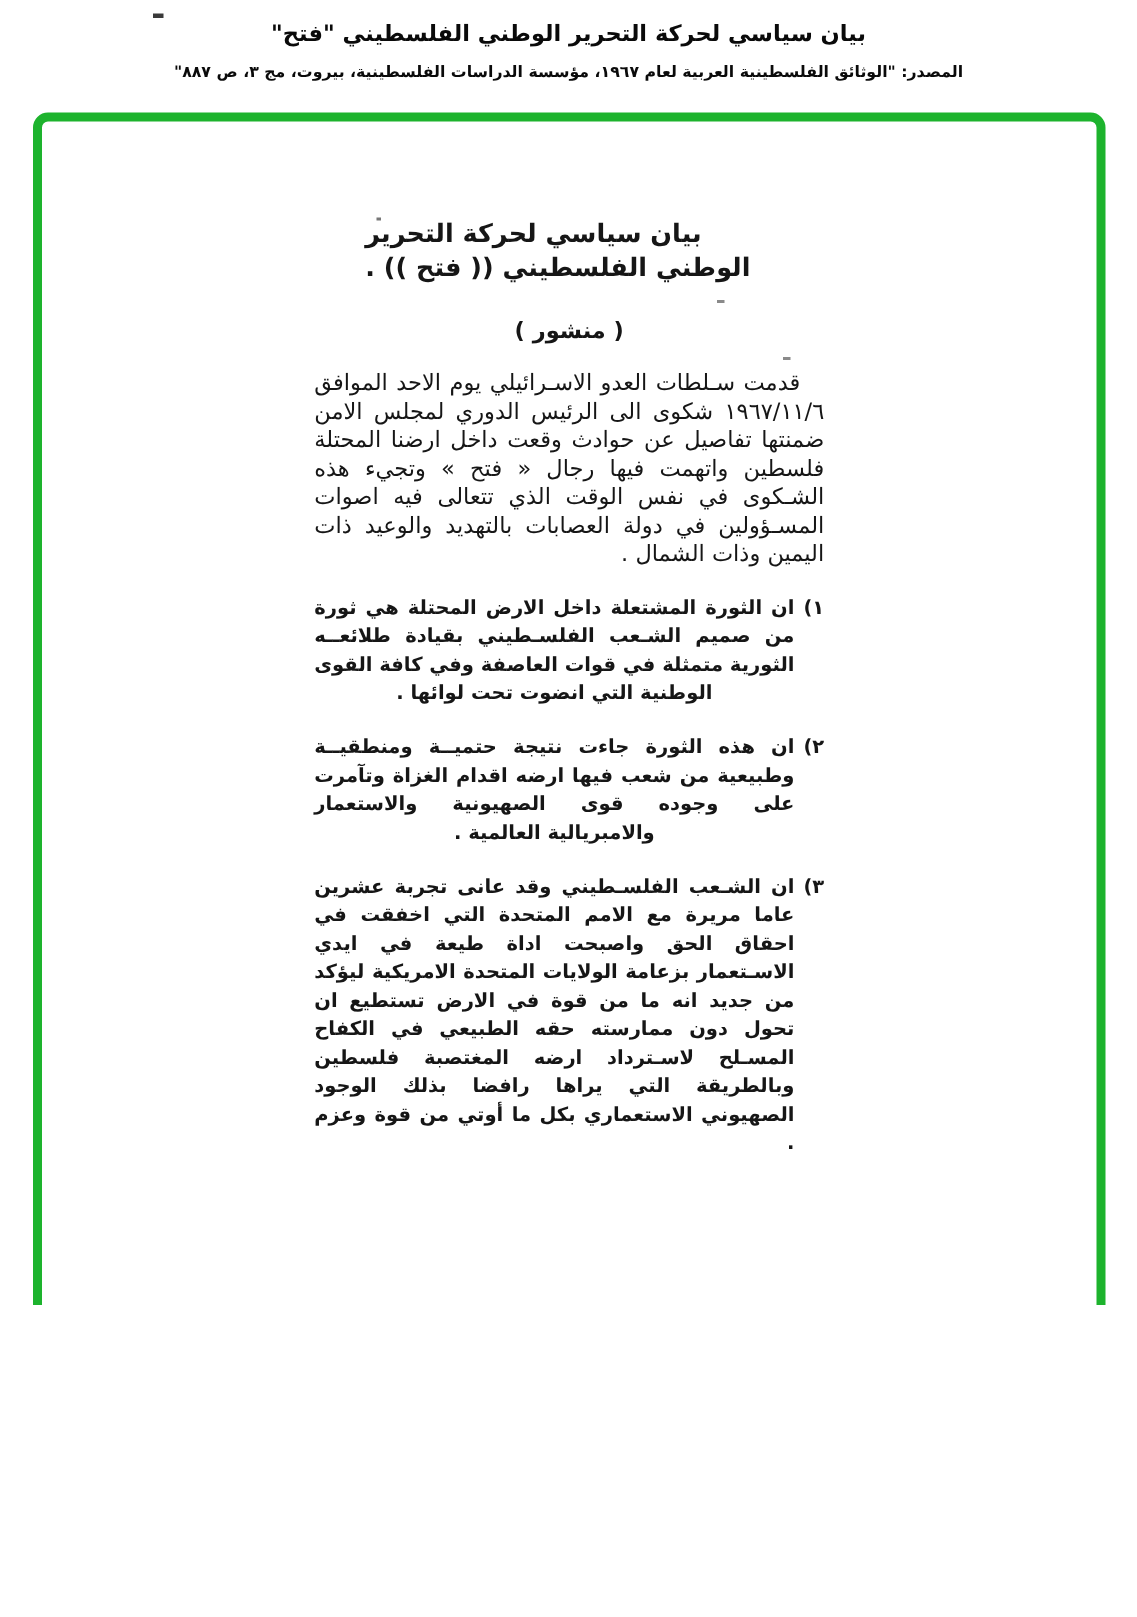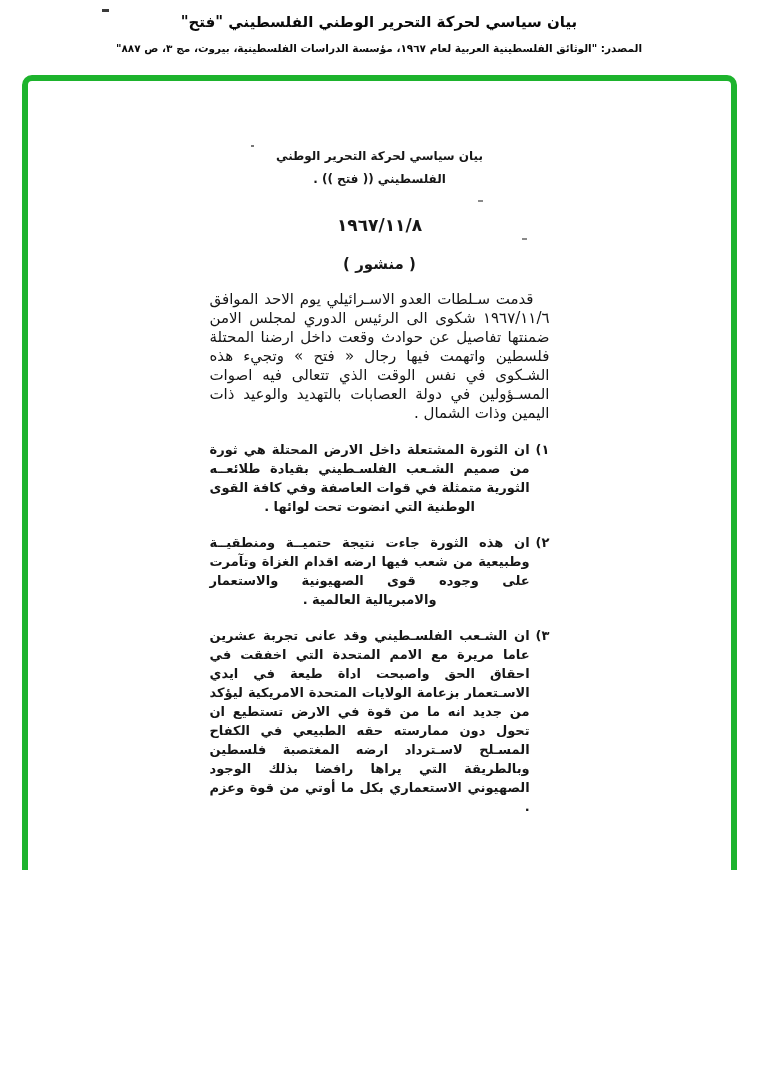--- a/index.html
+++ b/index.html
@@ -42,22 +42,22 @@
   .doc {
     width:340px;
     margin:0 auto;
     padding-top:64px;
     direction:rtl;
     color:#161616;
   }
   .doc-title {
     max-width:272px;
     margin:0 auto;
-    text-align:center;
-    font-size:12px; font-weight:700;
+    text-align:left;
+    font-size:17px; font-weight:700;
     line-height:23px;
     letter-spacing:0.2px;
   }
   .doc-date {
     margin-top:24px;
     text-align:center;
     font-size:17px; font-weight:700;
     letter-spacing:1px;
   }
   .doc-pub {
@@ -117,21 +117,20 @@
   <div class="artifact a1"></div>
 
   <div class="green-box">
 
     <div class="artifact a2" style="position:absolute; left:450px; top:119px;"></div>
 
     <div class="doc">
 
       <div class="doc-title">بيان سياسي لحركة التحرير الوطني الفلسطيني (( فتح )) .</div>
 
-      <div class="doc-date">١٩٦٧/١١/٨</div>
 
       <div class="doc-pub">( منشور )</div>
 
       <p class="para">قدمت سـلطات العدو الاسـرائيلي يوم الاحد الموافق ١٩٦٧/١١/٦ شكوى الى الرئيس الدوري لمجلس الامن ضمنتها تفاصيل عن حوادث وقعت داخل ارضنا المحتلة فلسطين واتهمت فيها رجال « فتح » وتجيء هذه الشـكوى في نفس الوقت الذي تتعالى فيه اصوات المسـؤولين في دولة العصابات بالتهديد والوعيد ذات اليمين وذات الشمال .</p>
 
 
       <div class="item center-last">
         <span class="num">١)</span>
         <span class="itxt">ان الثورة المشتعلة داخل الارض المحتلة هي ثورة من صميم الشـعب الفلسـطيني بقيادة طلائعــه الثورية متمثلة في قوات العاصفة وفي كافة القوى الوطنية التي انضوت تحت لوائها .</span>
       </div>

